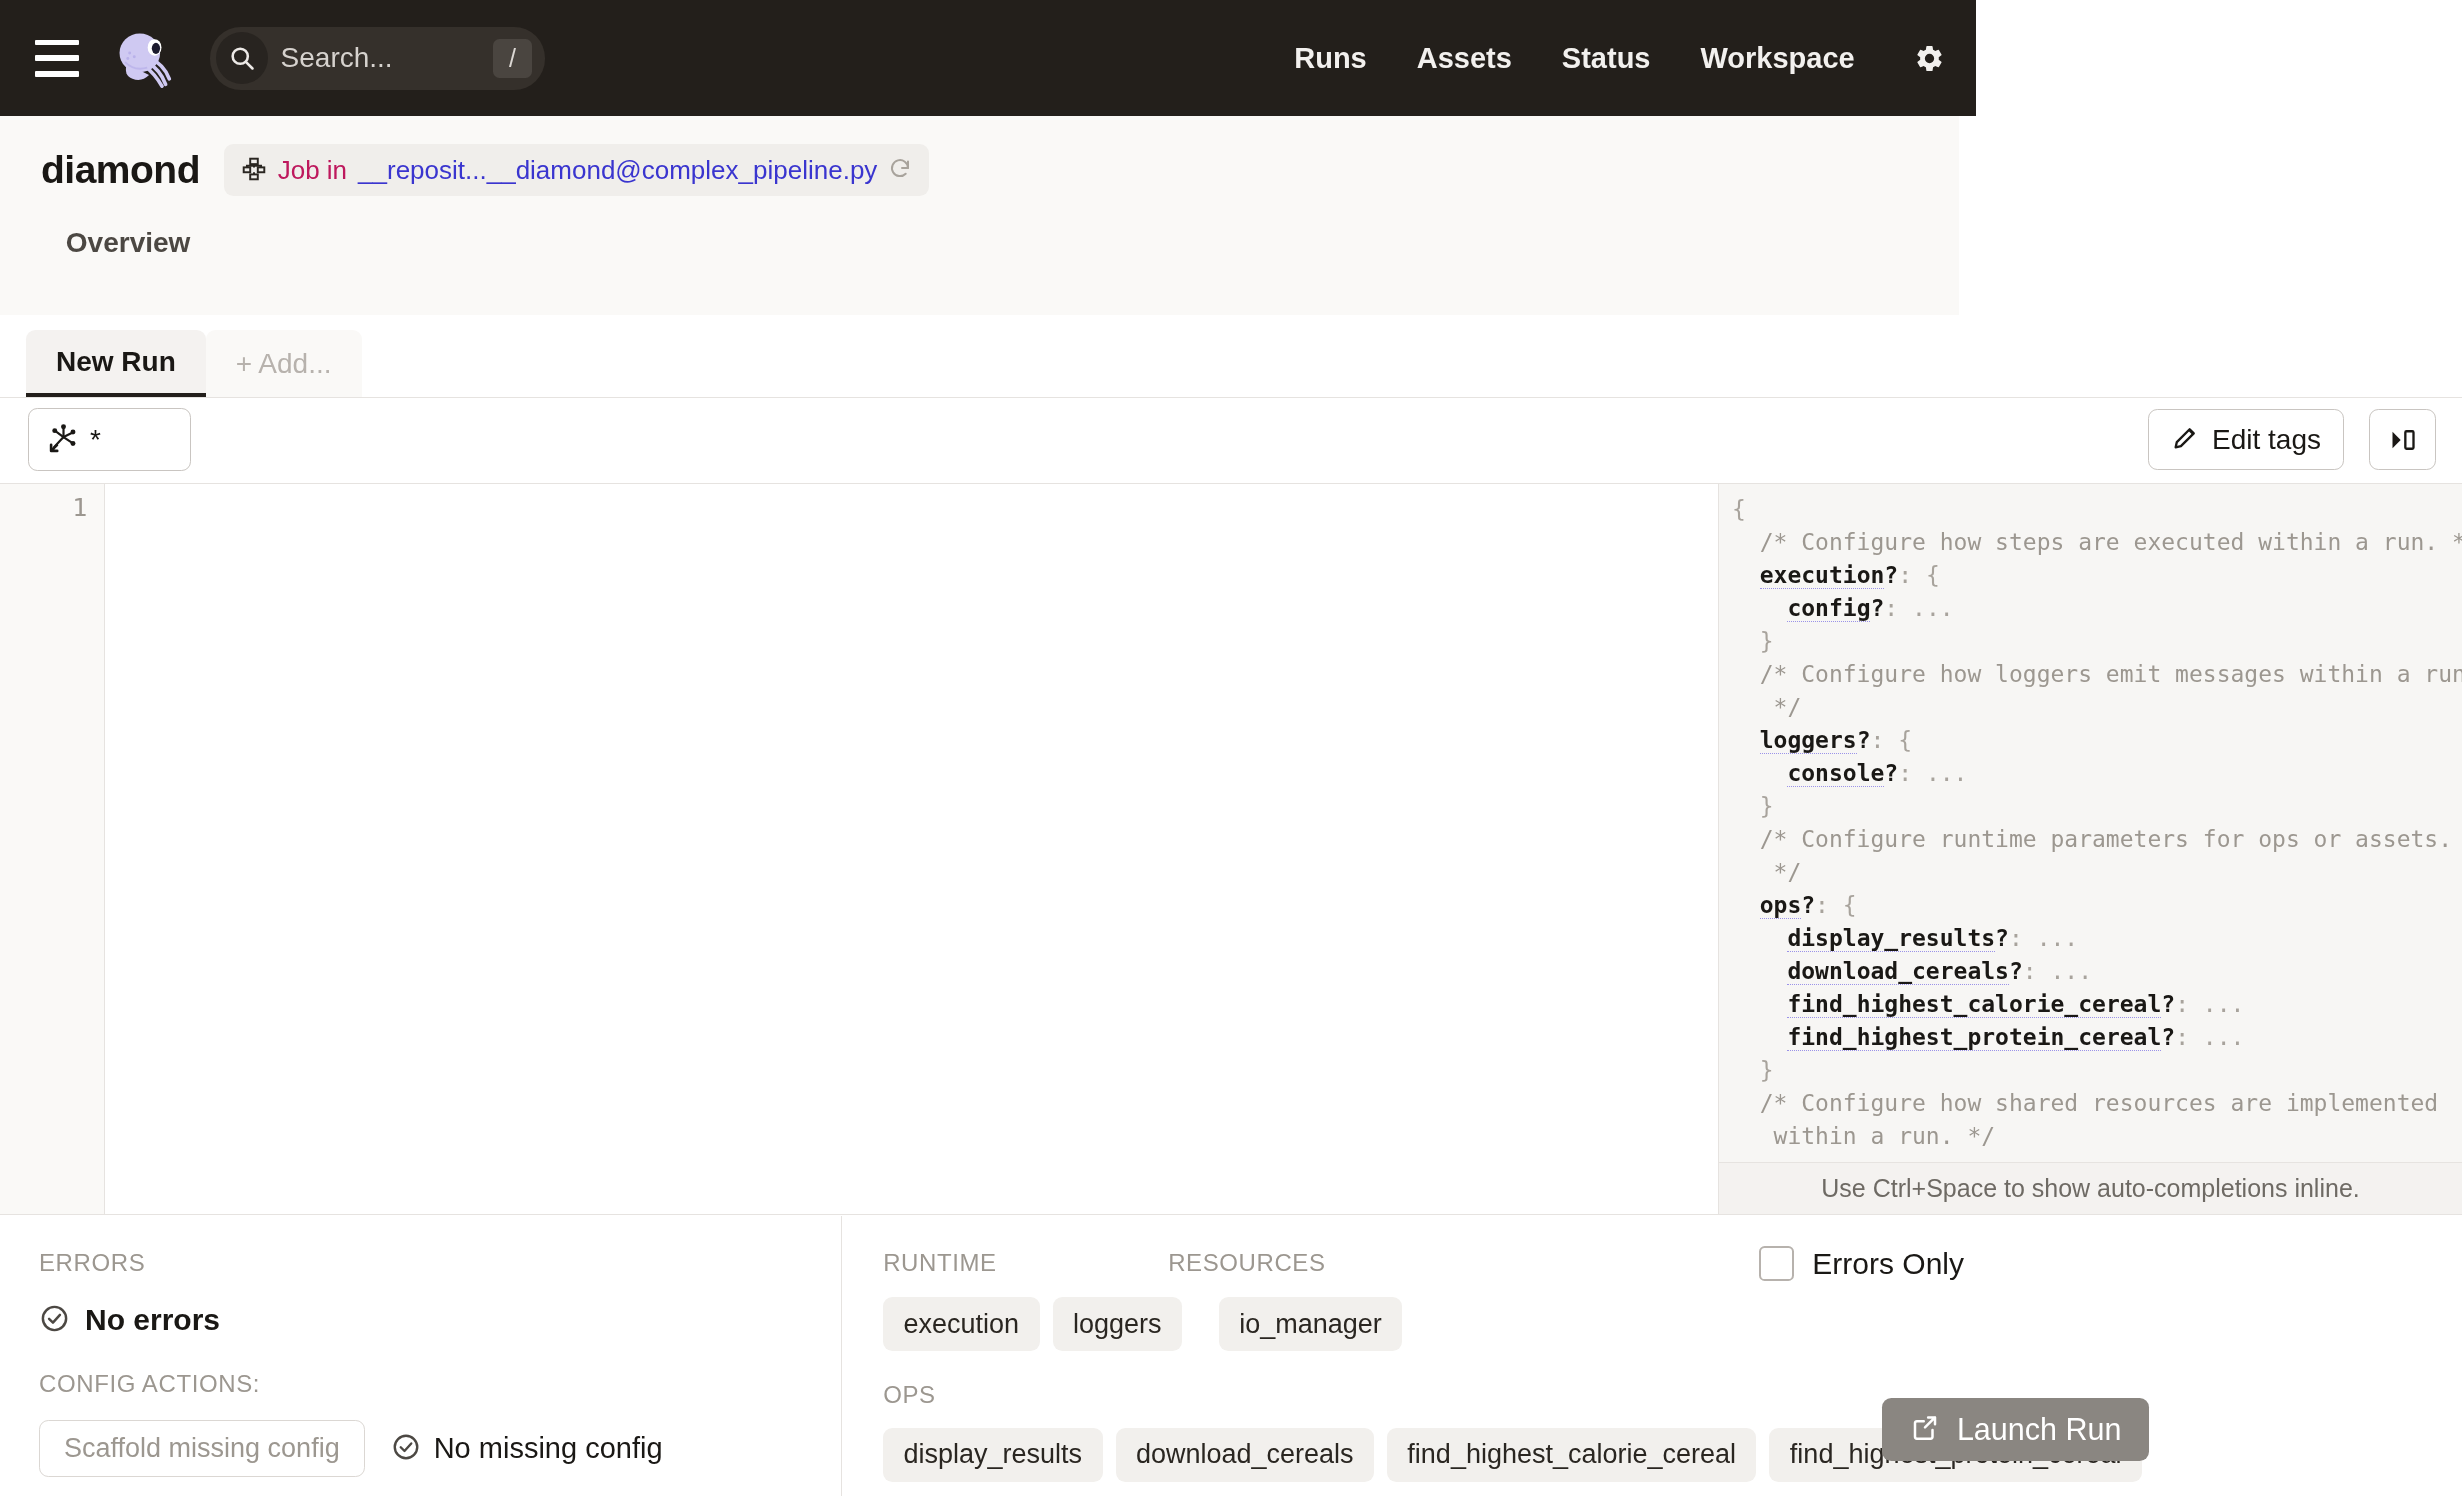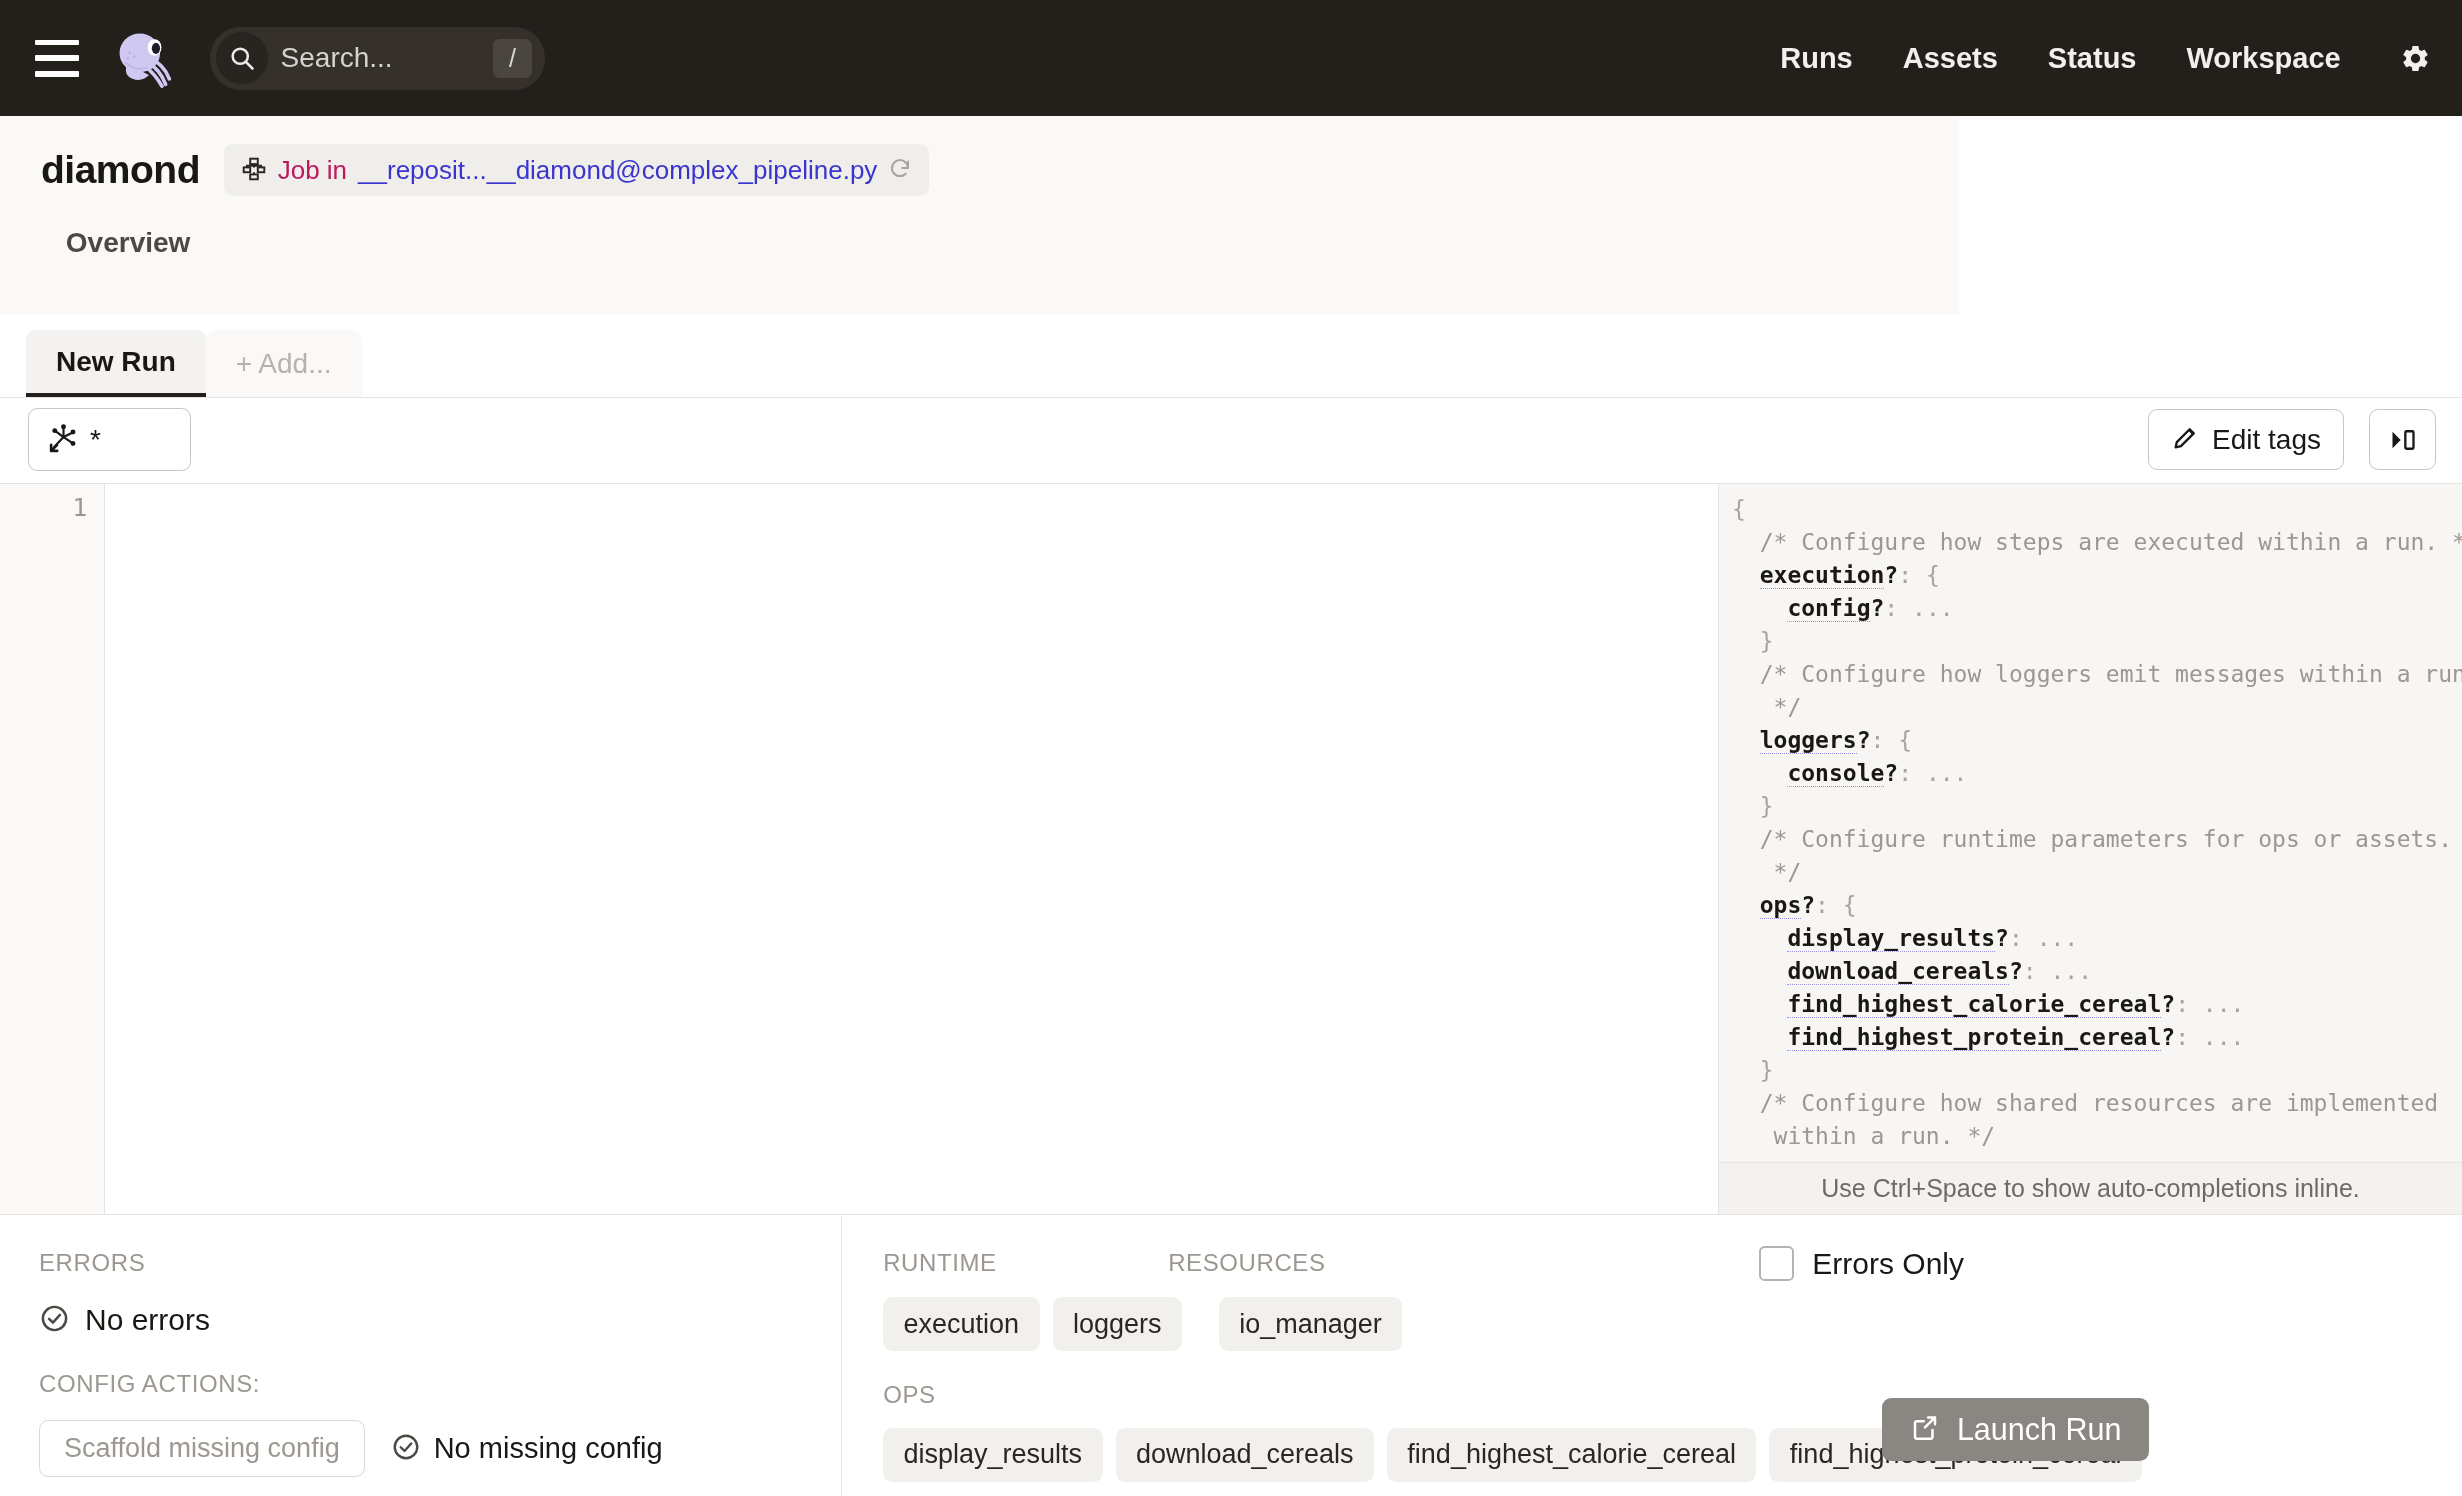--- a/index.html
+++ b/index.html
@@ -7,21 +7,21 @@
     width: 2462px; height: 1497px;
     font-family: "Liberation Sans", sans-serif;
     background: #ffffff;
     overflow: hidden;
   }
   body { position: relative; }
 
   
   #topnav {
     position: absolute; top: 0; left: 0;
-    width: 2462px; height: 116px;
+    width: 1976px; height: 116px;
     background: #231F1B;
     display: flex; align-items: center;
   }
   #hamburger {
     margin-left: 35px; width: 44px; height: 37px;
     display: flex; flex-direction: column; justify-content: space-between;
     cursor: pointer;
   }
   #hamburger span { display: block; height: 5.6px; background: #fff; border-radius: 0.9px; }
   #logo {
@@ -192,21 +192,21 @@
   #errors-pane {
     width: 1227px; height: 100%;
     padding: 33px 0 0 39px;
     border-right: 1.9px solid #E6E3E0;
     position: relative;
   }
   .section-label {
     font-size: 24px; color: #9C9790; letter-spacing: 0.6px;
   }
   #no-errors-row {
-    margin-top: 26px; display: flex; align-items: center; gap: 15px;
+    margin-top: 26px; display: flex; align-items: center; gap: 15px; font-weight: bold;
   }
   #no-errors-row .txt { font-size: 30px; color: #1A1815; }
   #config-actions-label { margin-top: 33px; }
   .action-row {
     margin-top: 22px; display: flex; align-items: center; gap: 26px;
   }
   .action-btn {
     height: 57px; padding: 0 24px;
     background: #ffffff; border: 1.9px solid #DBD7D3; border-radius: 9.3px;
     display: flex; align-items: center;

